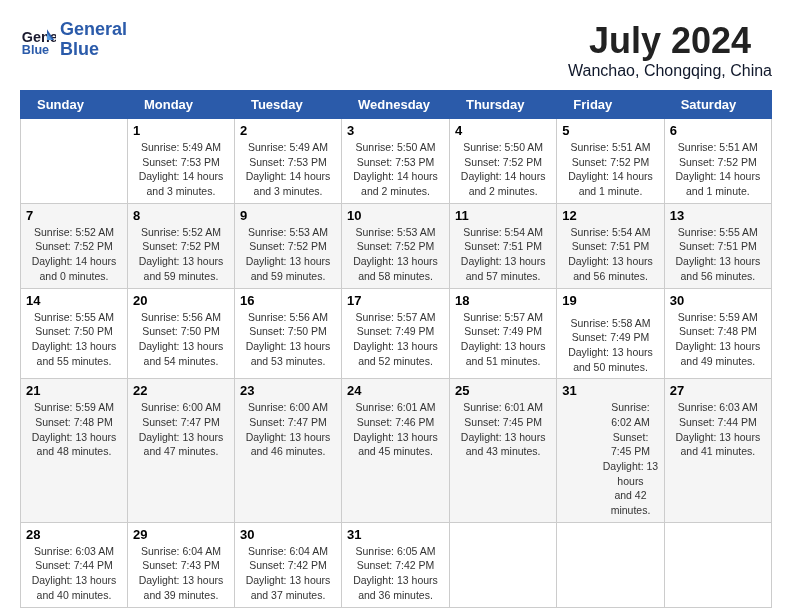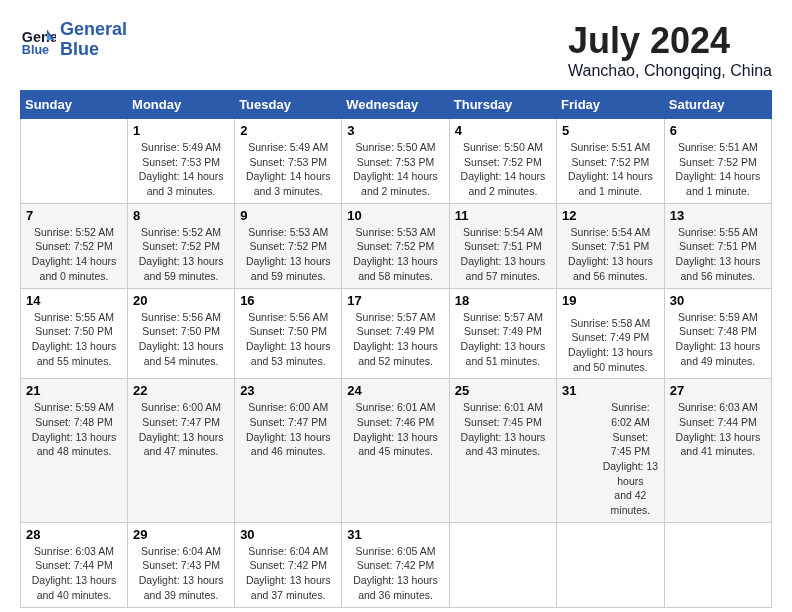--- a/index.html
+++ b/index.html
@@ -28,40 +28,40 @@
       line-height: 1.1;
     }
     .logo-text span {
       color: #2b5baa;
     }
     .logo-icon {
       width: 36px;
       height: 36px;
     }
     .title-block {
-      text-align: left;
+      text-align: center;
     }
     .month-title {
       font-size: 36px;
       font-weight: bold;
       color: #222;
     }
     .location-title {
       font-size: 16px;
       color: #0f172a;
     }
     table {
       width: 100%;
       border-collapse: collapse;
       font-size: 11px;
     }
     thead th {
       background-color: #2b5baa;
       color: #fff;
-      padding: 6px 4px;
+      padding: 6px 16px;
       text-align: left;
       font-size: 13px;
       font-weight: bold;
       border: 1px solid #2b5baa;
     }
     td {
       border: 1px solid #ccc;
       vertical-align: top;
       padding: 4px 5px;
       width: 108px;

